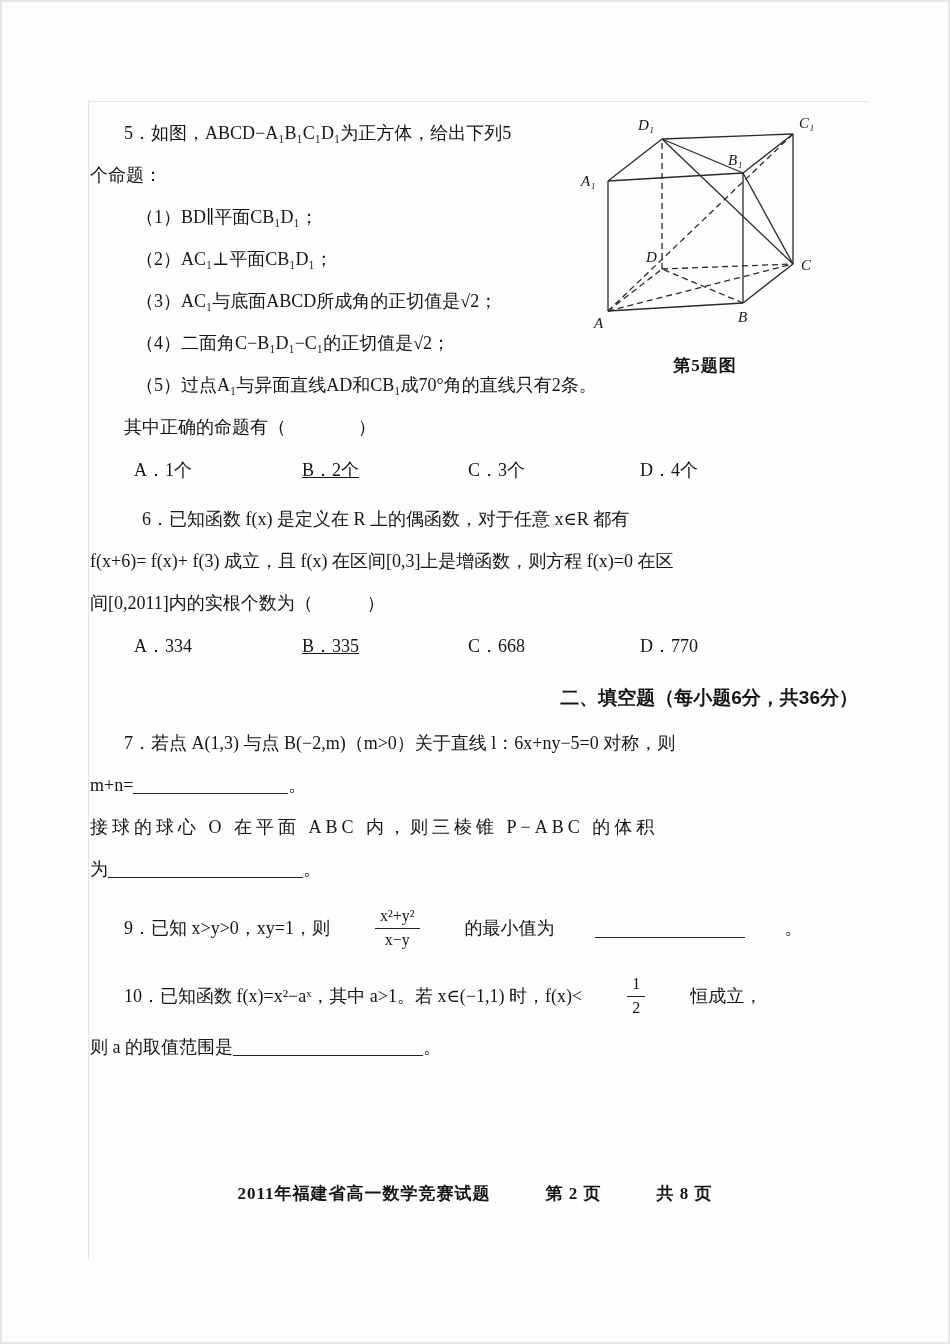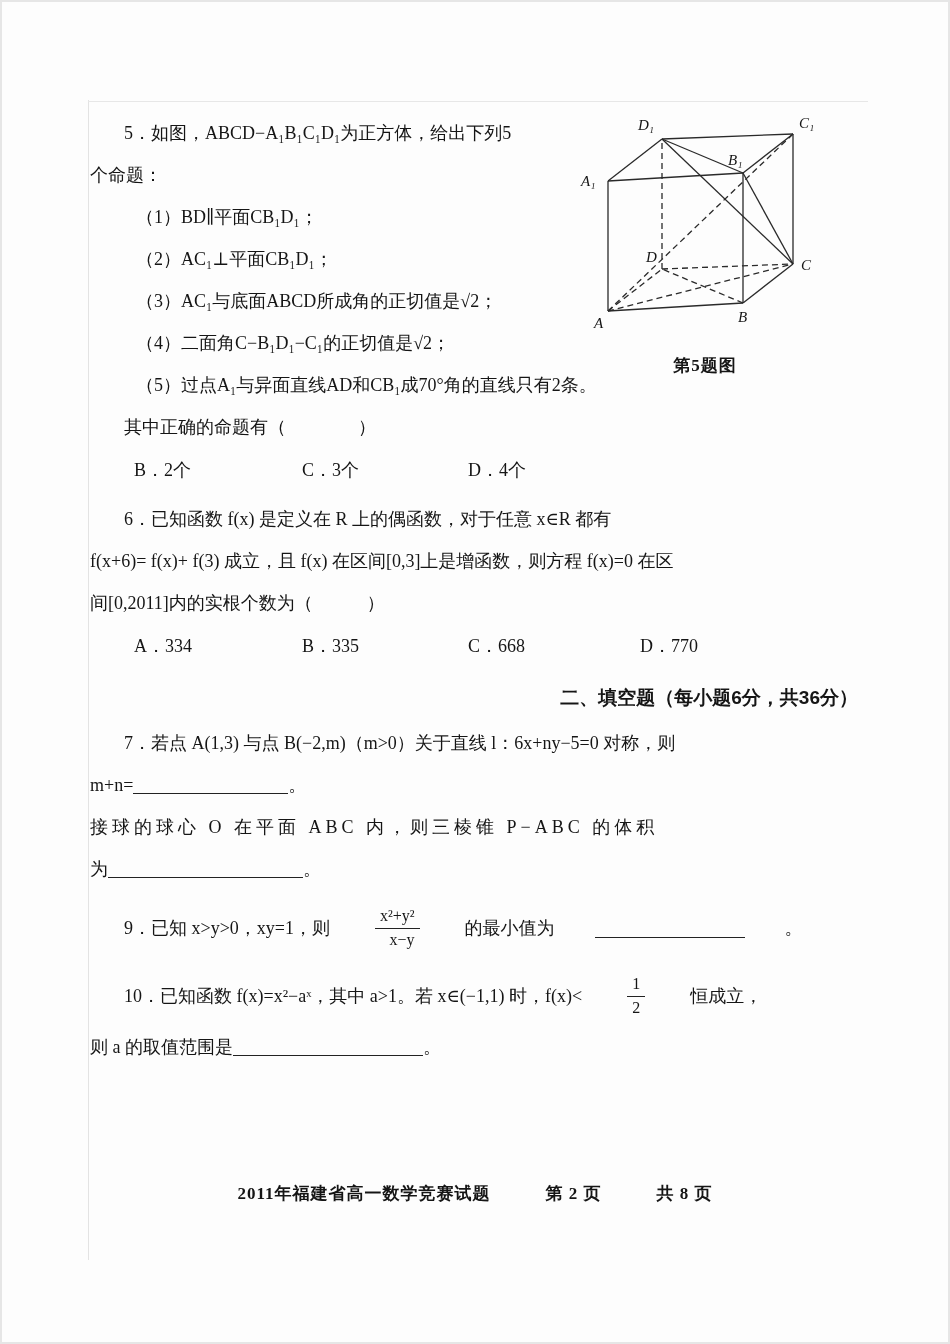--- a/index.html
+++ b/index.html
@@ -15,51 +15,51 @@
 
   .content { position:absolute; left:90px; top:112px; width:768px; }
 
   .line { font-size:18px; line-height:42px; white-space:nowrap; }
   .ind1 { padding-left:34px; }
   .ind2 { padding-left:46px; }
   .spread { letter-spacing:4px; }
 
   .choices { display:flex; font-size:18px; line-height:44px; padding-left:44px; }
   .choices span:nth-child(1){ width:168px; }
-  .choices span:nth-child(2){ width:166px; }
+  .choices span:nth-child(2){ width:166px;text-decoration:underline; }
   .choices span:nth-child(3){ width:172px; }
 
   .section-head {
     font-size:19px; font-weight:bold; line-height:48px;
     font-family:"Liberation Sans","DejaVu Sans",sans-serif;
     text-align:right;
   }
 
   .blank { display:inline-block; border-bottom:1.6px solid #222; height:19px; vertical-align:-3px; }
   .w155{ width:155px; } .w195{ width:195px; } .w150{ width:150px; } .w190{ width:190px; }
 
   .fline { display:flex; align-items:center; font-size:18px; height:60px; white-space:nowrap;gap:40px; }
   .frac {
-    display:inline-flex; flex-direction:column; align-items:flex-end;
+    display:inline-flex; flex-direction:column; align-items:center;
     font-size:16px; line-height:1.3; margin:0 5px; vertical-align:middle;
   }
   .frac .num { padding:0 5px 1px; border-bottom:1.4px solid #222; }
   .frac .den { padding:1px 5px 0; }
 
   .figure { position:absolute; left:580px; top:106px; width:250px; text-align:center; }
   .figure svg { display:block; }
   .figure .caption { font-weight:bold; font-size:17px; margin-top:13px; letter-spacing:1px; }
   .vlabel { font-style:italic; font-size:15px; font-family:"Liberation Serif","DejaVu Serif",serif; }
 
   .footer {
     position:absolute; left:0; top:1182px; width:100%;
     display:flex; justify-content:center; gap:55px;
     font-size:17px; font-weight:bold; letter-spacing:1px;
   }
-  .mt6{ margin-top:6px; } .mt8{ margin-top:8px; }
+  .mt6{ margin-top:6px;margin-left:18px; } .mt8{ margin-top:8px; }
 </style>
 </head>
 <body>
 
 <div class="page">
   <div class="scan-line-v"></div>
   <div class="scan-line-h"></div>
 
   <div class="figure">
     <svg width="250" height="235" viewBox="0 0 250 235">
@@ -106,20 +106,21 @@
 
     <div class="line ind1">5．如图，ABCD−A₁B₁C₁D₁为正方体，给出下列5</div>
     <div class="line">个命题：</div>
     <div class="line ind2">（1）BD∥平面CB₁D₁；</div>
     <div class="line ind2">（2）AC₁⊥平面CB₁D₁；</div>
     <div class="line ind2">（3）AC₁与底面ABCD所成角的正切值是√2；</div>
     <div class="line ind2">（4）二面角C−B₁D₁−C₁的正切值是√2；</div>
     <div class="line ind2">（5）过点A₁与异面直线AD和CB₁成70°角的直线只有2条。</div>
     <div class="line ind1">其中正确的命题有（　　　　）</div>
     <div class="choices">
+      <span>A．1个</span>
       <span>B．2个</span>
       <span>C．3个</span>
       <span>D．4个</span>
     </div>
 
     <div class="line ind1 mt6">6．已知函数 f(x) 是定义在 R 上的偶函数，对于任意 x∈R 都有</div>
     <div class="line">f(x+6)= f(x)+ f(3) 成立，且 f(x) 在区间[0,3]上是增函数，则方程 f(x)=0 在区</div>
     <div class="line">间[0,2011]内的实根个数为（　　　）</div>
     <div class="choices">
       <span>A．334</span>

